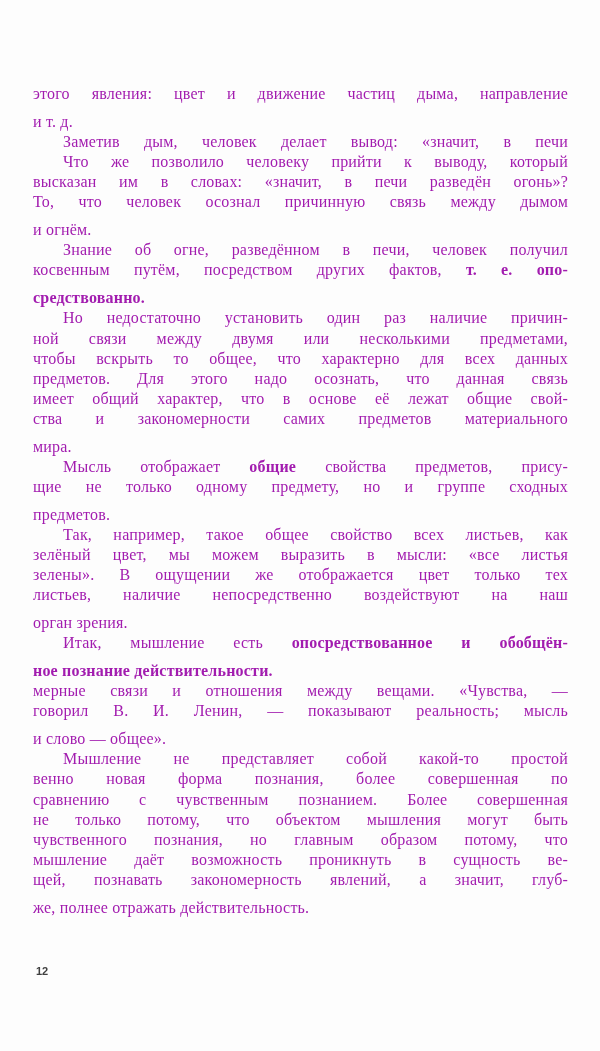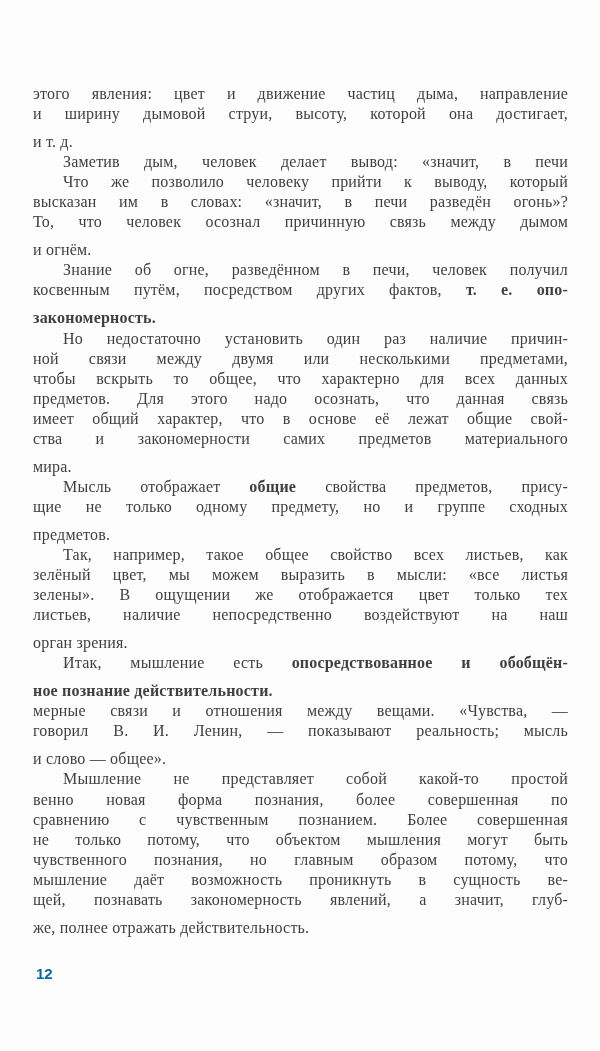--- a/index.html
+++ b/index.html
@@ -38,47 +38,46 @@
   .line.indent {
     text-indent: 30px;
   }
   .line b { font-weight: bold; }
   .page-number {
     position: absolute;
     left: 36px;
     top: 965px;
     font-family: "Liberation Sans", "DejaVu Sans", sans-serif;
     font-weight: bold;
-    font-size: 15px;
-    color: #0369a1;
+    font-size: 11px;
+    color: #404040;
   }
 </style>
 </head>
 <body style="background: rgb(253, 253, 253);">
 
 <div class="page">
-  <div class="page-text" id="page-text" style="color: #404040;">
+  <div class="page-text" id="page-text" style="color: #a21caf;">
       <div class="para">
         <div class="line"><span>этого явления: цвет и движение частиц дыма, направление</span></div>
-        <div class="line"><span>и ширину дымовой струи, высоту, которой она достигает,</span></div>
         <div class="line last"><span>и т. д.</span></div>
       </div>
       <div class="para">
         <div class="line indent"><span>Заметив дым, человек делает вывод: «значит, в печи</span></div>
       </div>
       <div class="para">
         <div class="line indent"><span>Что же позволило человеку прийти к выводу, который</span></div>
         <div class="line"><span>высказан им в словах: «значит, в печи разведён огонь»?</span></div>
         <div class="line"><span>То, что человек осознал причинную связь между дымом</span></div>
         <div class="line last"><span>и огнём.</span></div>
       </div>
       <div class="para">
         <div class="line indent"><span>Знание об огне, разведённом в печи, человек получил</span></div>
         <div class="line"><span>косвенным путём, посредством других фактов, </span><b>т. е. опо-</b></div>
-        <div class="line last"><b>закономерность.</b></div>
+        <div class="line last"><b>средствованно.</b></div>
       </div>
       <div class="para">
         <div class="line indent"><span>Но недостаточно установить один раз наличие причин-</span></div>
         <div class="line"><span>ной связи между двумя или  несколькими  предметами,</span></div>
         <div class="line"><span>чтобы вскрыть то общее, что характерно для всех данных</span></div>
         <div class="line"><span>предметов. Для этого надо осознать, что данная связь</span></div>
         <div class="line"><span>имеет общий характер, что в основе её лежат общие свой-</span></div>
         <div class="line"><span>ства и закономерности самих предметов материального</span></div>
         <div class="line last"><span>мира.</span></div>
       </div>

